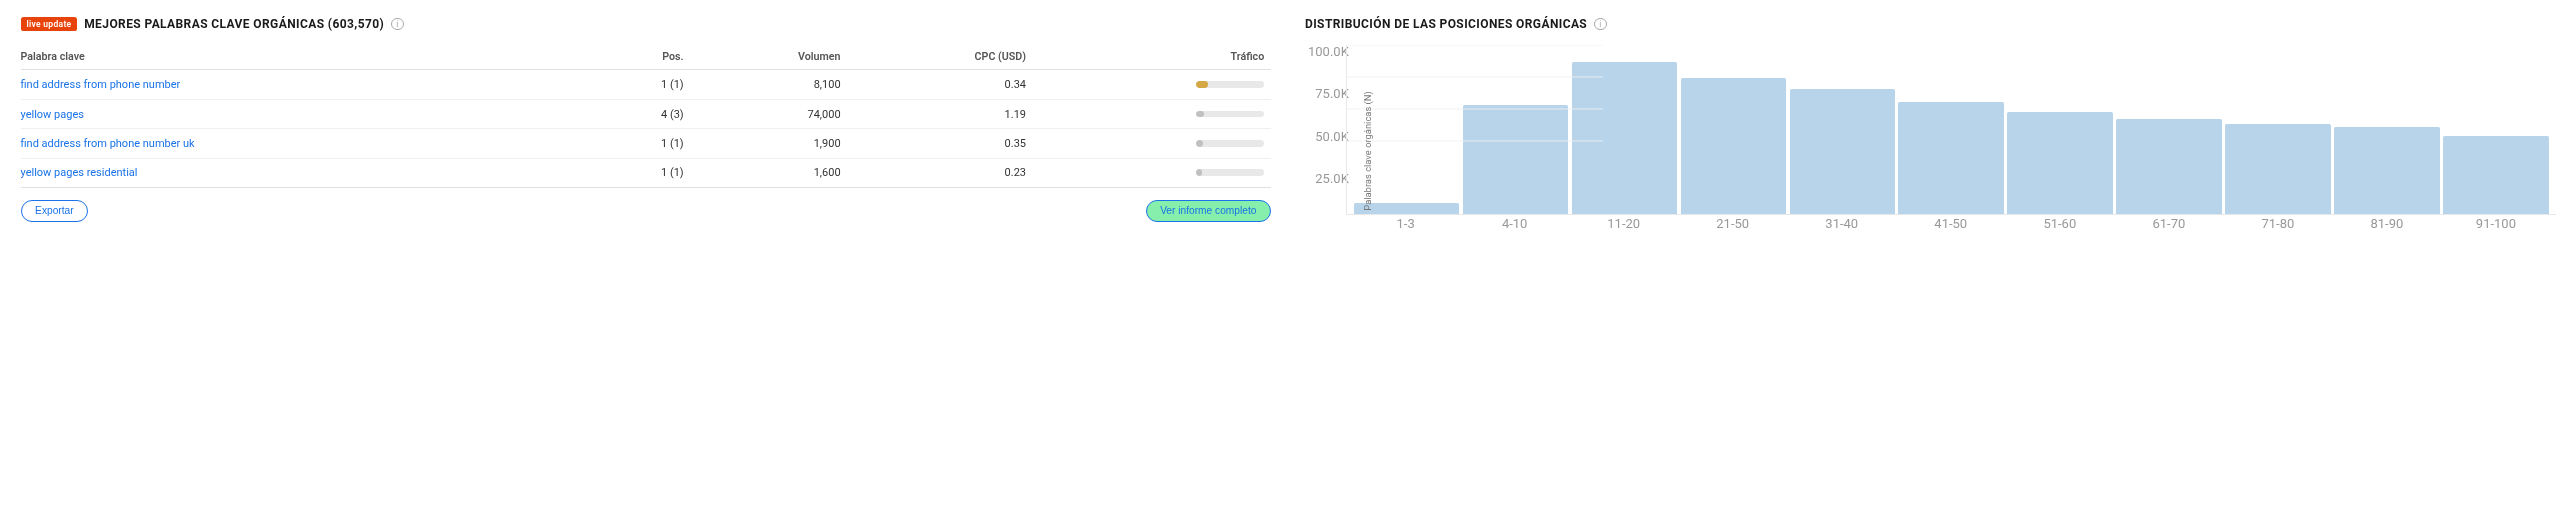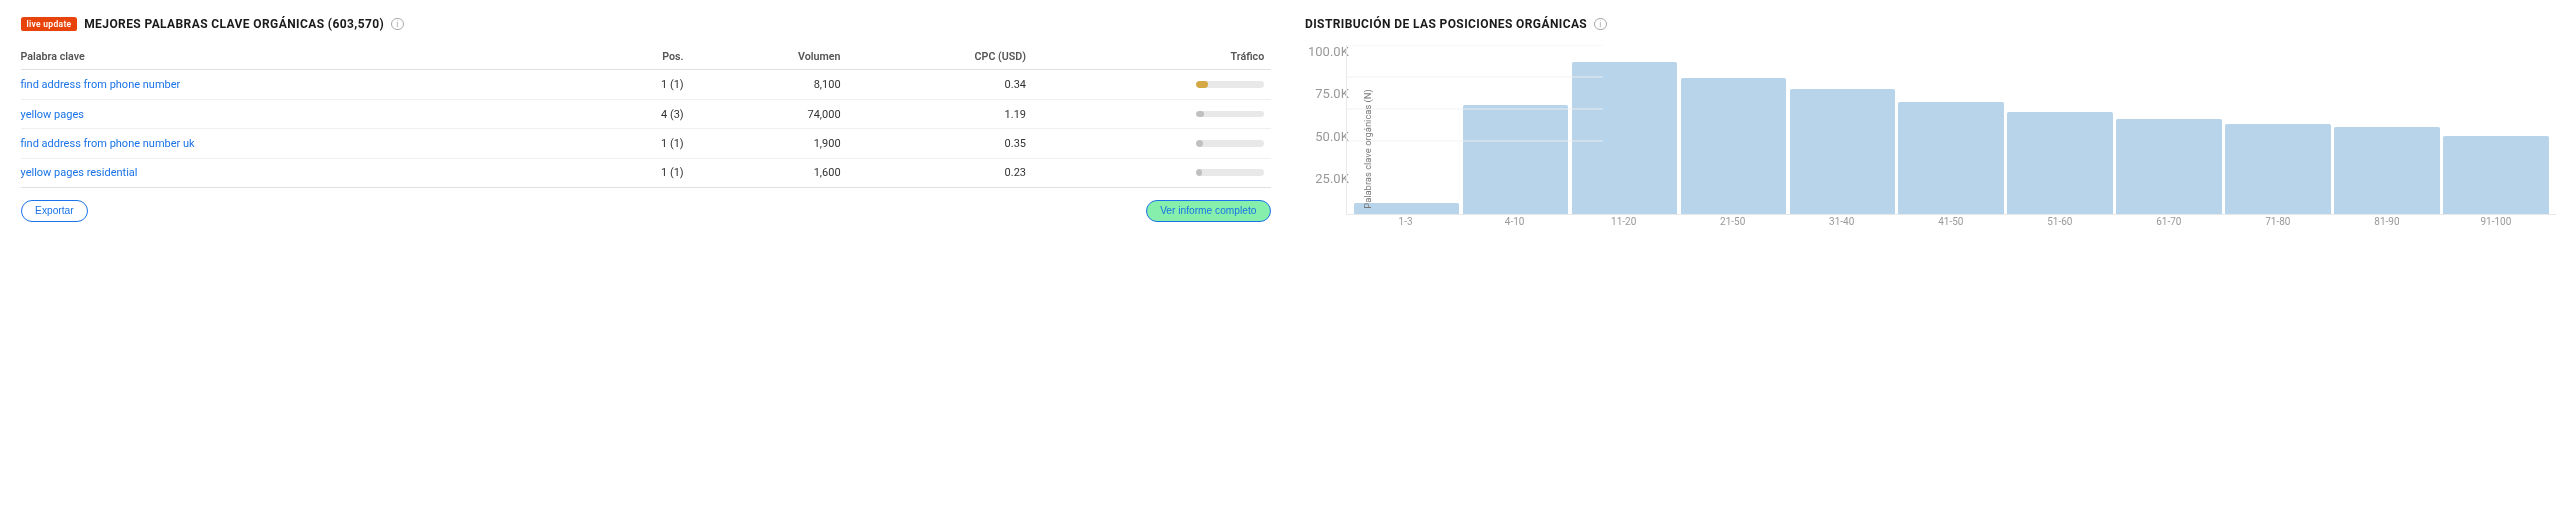--- a/index.html
+++ b/index.html
@@ -200,21 +200,21 @@
     }
     .x-labels {
       display: flex;
       gap: 3.4px;
       padding: 0 6.8px;
       margin-top: 1.7px;
     }
     .x-label-item {
       flex: 1;
       text-align: center;
-      font-size: 10px;
+      font-size: 13px;
       color: #999;
     }
   </style>
 </head>
 <body>
 
 <div class="container">
 
   <div class="left-panel">
     <div class="section-header">

